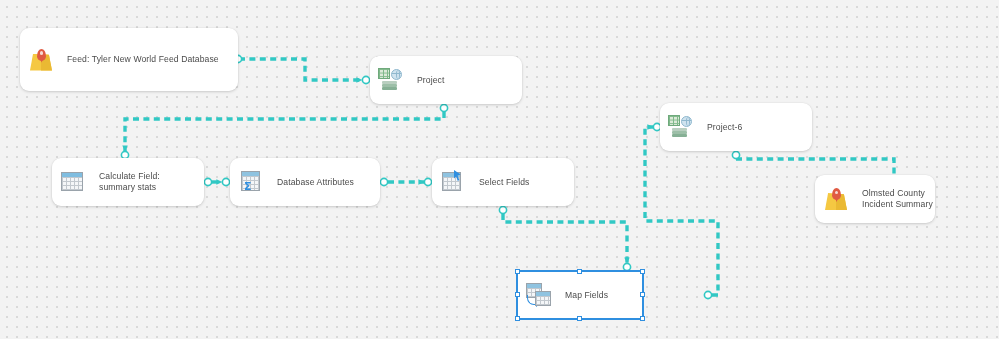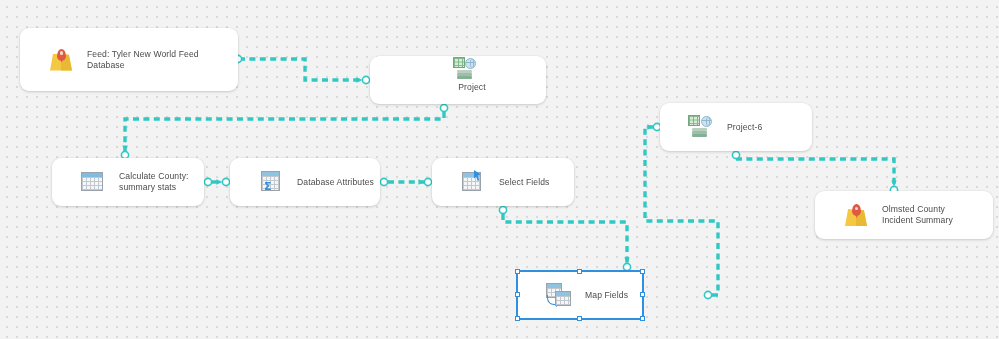--- a/index.html
+++ b/index.html
@@ -18,21 +18,21 @@
   }
   #edges{position:absolute;left:0;top:0;width:999px;height:339px;pointer-events:none;}
 
   .node{
     position:absolute;
     background:#ffffff;
     border-radius:9px;
     box-shadow:0 1px 3px rgba(0,0,0,0.16), 0 0 0 0.5px rgba(0,0,0,0.03);
     display:flex;align-items:center;
     box-sizing:border-box;
-    padding-left:28px;
+    padding-left:8px;
   }
   .node.selected{
     border:2px solid #2f8fe0;
     border-radius:2px;
     box-shadow:none;
     background:#ffffff;
   }
   .node-icon{
     width:26px;height:26px;flex:0 0 26px;
     position:relative;margin-right:13px;
@@ -192,41 +192,41 @@
       <span class="ic-map">
           <span class="sheet"></span>
           <span class="sheet dark"></span>
       <span class="pin"></span>
           <span class="pin-dot"></span>
         </span>
     </span>
     <span class="node-label">Feed: Tyler New World Feed Database</span>
   </div>
 
-  <div class="node" style="left:370px;top:56px;width:176px;height:48px;flex-direction:column;">
+  <div class="node" style="left:370px;top:56px;width:152px;height:48px;">
     <span class="node-icon">
       <span class="ic-proj">
           <span class="grid"></span>
           <span class="globe"></span>
       <span class="lay l1"></span>
           <span class="lay l2"></span>
           <span class="lay l3"></span>
         </span>
     </span>
     <span class="node-label">Project</span>
   </div>
 
   <div class="node" style="left:52px;top:158px;width:152px;height:48px;">
     <span class="node-icon ic-calc">
       <span class="tbl t1">
           <span class="hdr"></span>
           <span class="cells"></span>
         </span>
     </span>
-    <span class="node-label">Calculate County:
+    <span class="node-label">Calculate Field:
 summary stats</span>
   </div>
 
   <div class="node" style="left:230px;top:158px;width:150px;height:48px;">
     <span class="node-icon ic-summ">
       <span class="tbl t1">
           <span class="hdr"></span>
           <span class="cells"></span>
         </span>
       <span class="sigma">Σ</span>
@@ -251,21 +251,21 @@
           <span class="grid"></span>
           <span class="globe"></span>
       <span class="lay l1"></span>
           <span class="lay l2"></span>
           <span class="lay l3"></span>
         </span>
     </span>
     <span class="node-label">Project-6</span>
   </div>
 
-  <div class="node" style="left:815px;top:191px;width:178px;height:48px;">
+  <div class="node" style="left:815px;top:175px;width:120px;height:48px;">
     <span class="node-icon">
       <span class="ic-map">
           <span class="sheet"></span>
           <span class="sheet dark"></span>
       <span class="pin"></span>
           <span class="pin-dot"></span>
         </span>
     </span>
     <span class="node-label">Olmsted County
 Incident Summary</span>

